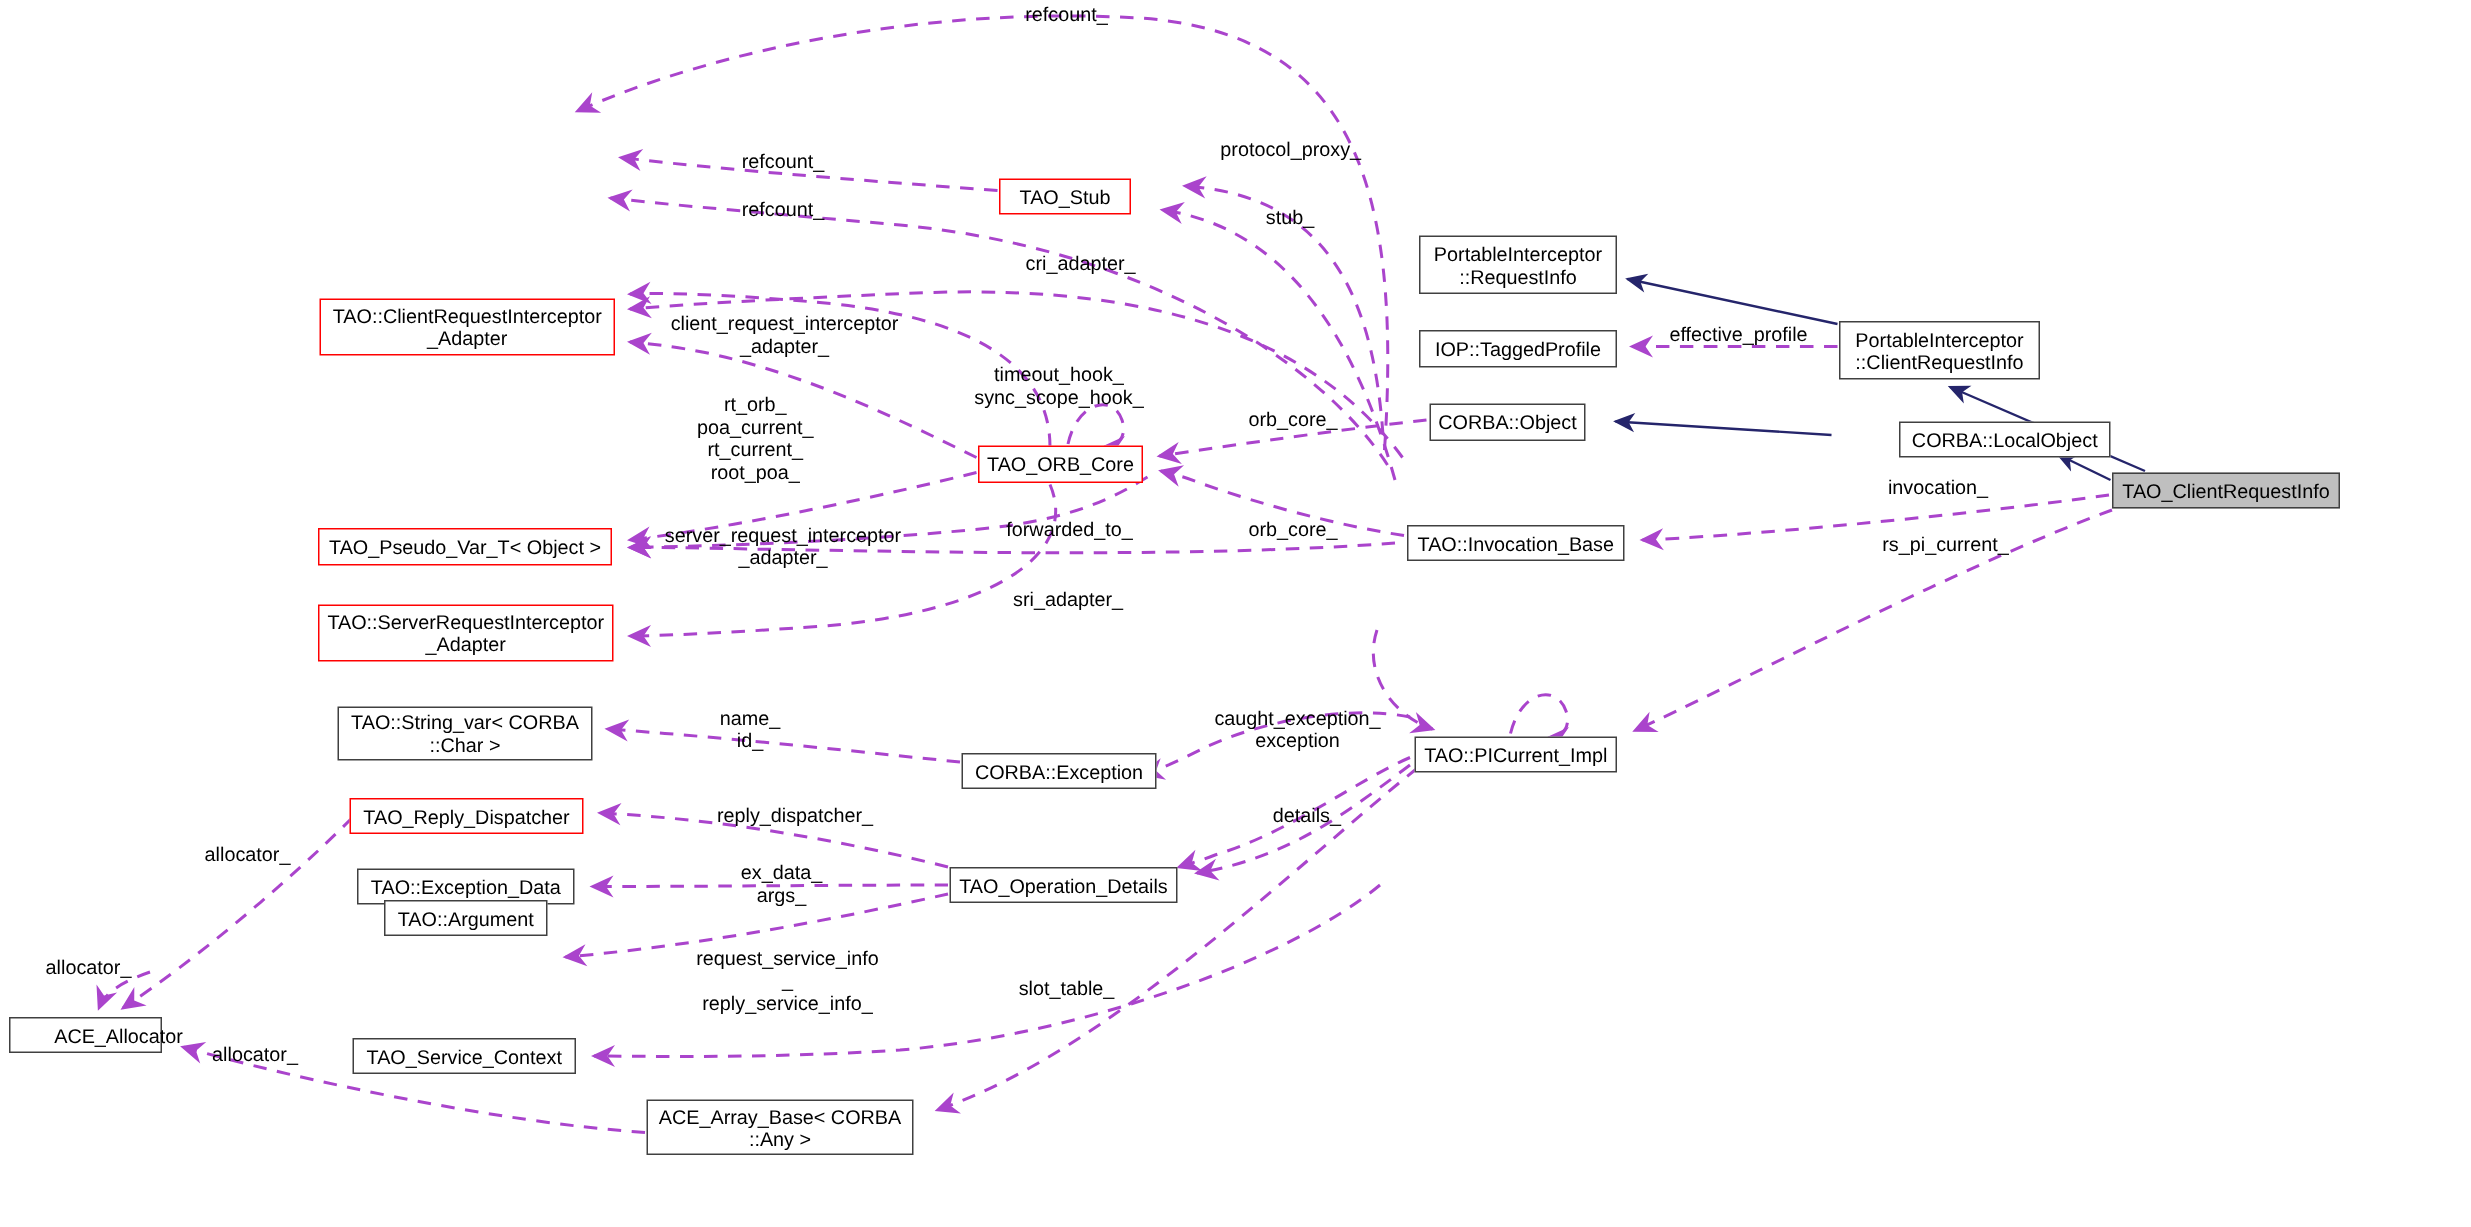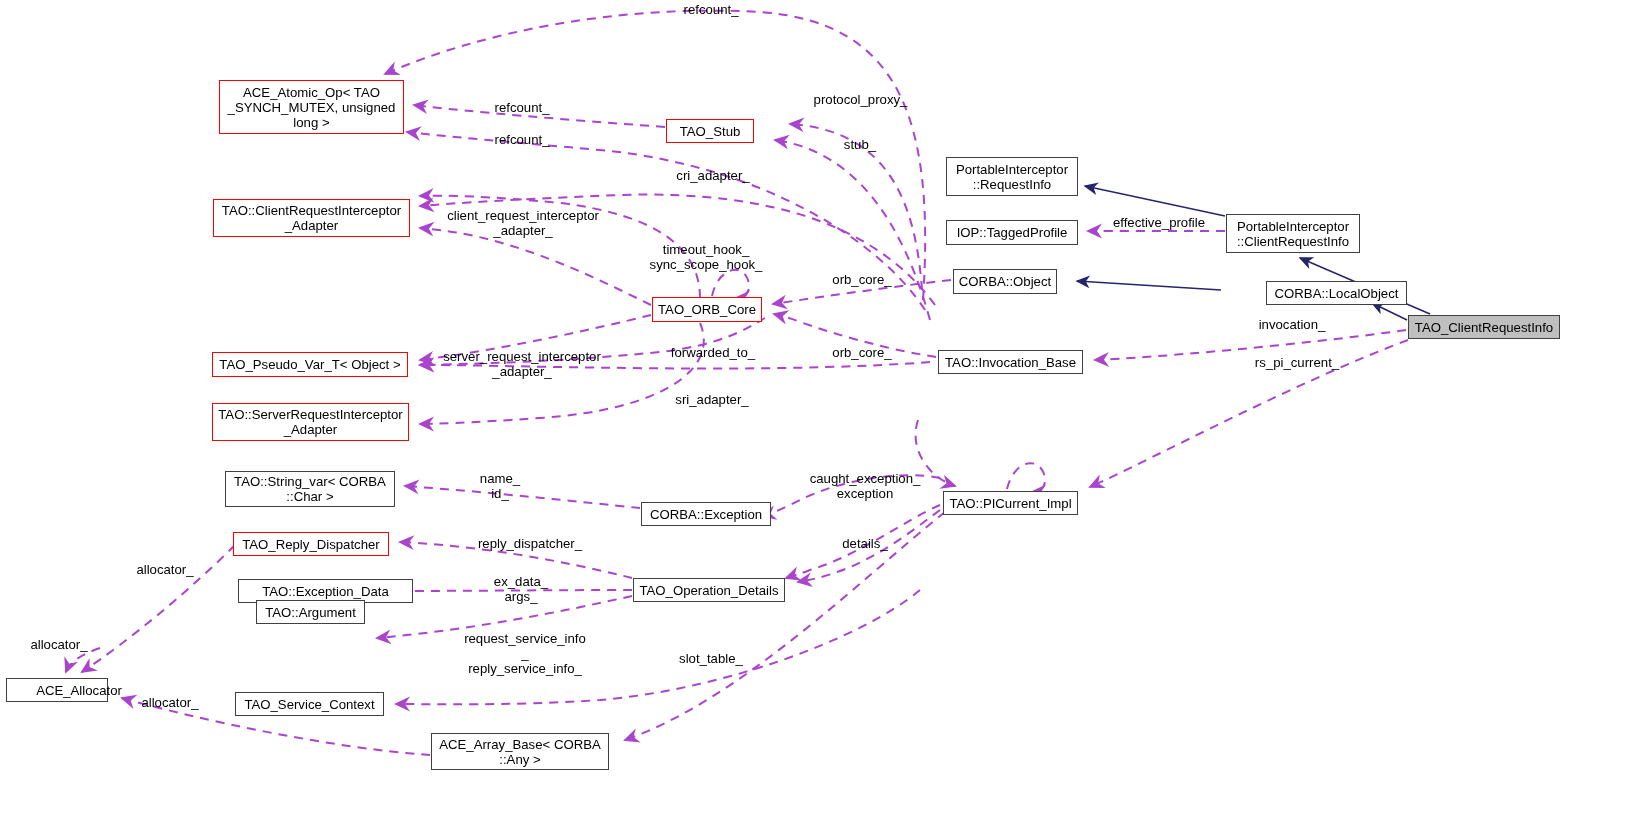--- a/index.html
+++ b/index.html
@@ -148,23 +148,20 @@
       <path d="M1225,216 L1085,186"></path>
 
       <path d="M1221,290 L1077,281"></path>
 
       <path d="M1430,314 L1300,258"></path>
 
       <path d="M1407,320 L1372,303"></path>
     </g>
   </svg>
 
-  <div class="node red" style="left:219px;top:80px;width:185px;height:54px;"><span>ACE_Atomic_Op&lt; TAO
-_SYNCH_MUTEX, unsigned
-long &gt;</span></div>
   <div class="node red" style="left:666px;top:119px;width:88px;height:24px;"><span>TAO_Stub</span></div>
   <div class="node red" style="left:213px;top:199px;width:197px;height:38px;"><span>TAO::ClientRequestInterceptor
 _Adapter</span></div>
   <div class="node thick" style="left:946px;top:157px;width:132px;height:39px;"><span>PortableInterceptor
 ::RequestInfo</span></div>
   <div class="node thick" style="left:946px;top:220px;width:132px;height:25px;"><span>IOP::TaggedProfile</span></div>
   <div class="node thick" style="left:1226px;top:214px;width:134px;height:39px;"><span>PortableInterceptor
 ::ClientRequestInfo</span></div>
   <div class="node thick" style="left:953px;top:269px;width:104px;height:25px;"><span>CORBA::Object</span></div>
   <div class="node thick" style="left:1222px;top:281px;width:141px;height:24px;margin-left:44px;"><span>CORBA::LocalObject</span></div>
@@ -172,53 +169,57 @@
   <div class="node highlight" style="left:1408px;top:315px;width:152px;height:24px;"><span>TAO_ClientRequestInfo</span></div>
   <div class="node red" style="left:212px;top:352px;width:196px;height:25px;"><span>TAO_Pseudo_Var_T&lt; Object &gt;</span></div>
   <div class="node thick" style="left:938px;top:350px;width:145px;height:24px;"><span>TAO::Invocation_Base</span></div>
   <div class="node red" style="left:212px;top:403px;width:197px;height:38px;"><span>TAO::ServerRequestInterceptor
 _Adapter</span></div>
   <div class="node thick" style="left:225px;top:471px;width:170px;height:36px;"><span>TAO::String_var&lt; CORBA
 ::Char &gt;</span></div>
   <div class="node thick" style="left:943px;top:491px;width:135px;height:24px;"><span>TAO::PICurrent_Impl</span></div>
   <div class="node thick" style="left:641px;top:502px;width:130px;height:24px;"><span>CORBA::Exception</span></div>
   <div class="node red" style="left:233px;top:532px;width:156px;height:24px;"><span>TAO_Reply_Dispatcher</span></div>
-  <div class="node thick" style="left:238px;top:579px;width:175px;height:24px;"><span>TAO::Exception_Data</span></div>
+  <div class="node thick" style="left:238px;top:579px;width:145px;height:24px;"><span>TAO::Exception_Data</span></div>
   <div class="node thick" style="left:633px;top:578px;width:152px;height:24px;"><span>TAO_Operation_Details</span></div>
   <div class="node thick" style="left:256px;top:600px;width:109px;height:24px;"><span>TAO::Argument</span></div>
   <div class="node thick" style="left:6px;top:678px;width:102px;height:24px;padding-left:44px;"><span>ACE_Allocator</span></div>
   <div class="node thick" style="left:235px;top:692px;width:149px;height:24px;"><span>TAO_Service_Context</span></div>
   <div class="node thick" style="left:431px;top:733px;width:178px;height:37px;"><span>ACE_Array_Base&lt; CORBA
 ::Any &gt;</span></div>
 
   <div class="edge-label" style="left:676px;top:2px;width:70px;text-align:center;">refcount_</div>
   <div class="edge-label" style="left:808px;top:92px;width:105px;text-align:center;">protocol_proxy_</div>
   <div class="edge-label" style="left:487px;top:100px;width:70px;text-align:center;">refcount_</div>
   <div class="edge-label" style="left:838px;top:137px;width:44px;text-align:center;">stub_</div>
   <div class="edge-label" style="left:487px;top:132px;width:70px;text-align:center;">refcount_</div>
-  <div class="edge-label" style="left:669px;top:168px;width:88px;text-align:center;">cri_adapter_</div>
+  <div class="edge-label" style="left:669px;top:168px;width:88px;text-align:right;">cri_adapter_</div>
   <div class="edge-label" style="left:1104px;top:215px;width:110px;text-align:center;">effective_profile</div>
   <div class="edge-label" style="left:436px;top:208px;width:174px;text-align:center;">client_request_interceptor
 _adapter_</div>
   <div class="edge-label" style="left:640px;top:242px;width:132px;text-align:center;">timeout_hook_
 sync_scope_hook_</div>
+  <div class="edge-label" style="left:455px;top:262px;width:97px;text-align:center;">rt_orb_
+poa_current_
+rt_current_
+root_poa_</div>
   <div class="edge-label" style="left:827px;top:272px;width:70px;text-align:center;">orb_core_</div>
   <div class="edge-label" style="left:1252px;top:317px;width:80px;text-align:center;">invocation_</div>
   <div class="edge-label" style="left:663px;top:345px;width:100px;text-align:center;">forwarded_to_</div>
   <div class="edge-label" style="left:827px;top:345px;width:70px;text-align:center;">orb_core_</div>
   <div class="edge-label" style="left:434px;top:349px;width:176px;text-align:center;">server_request_interceptor
 _adapter_</div>
   <div class="edge-label" style="left:1249px;top:355px;width:96px;text-align:center;">rs_pi_current_</div>
   <div class="edge-label" style="left:669px;top:392px;width:86px;text-align:center;">sri_adapter_</div>
   <div class="edge-label" style="left:470px;top:471px;width:60px;text-align:center;">name_
 id_</div>
   <div class="edge-label" style="left:805px;top:471px;width:120px;text-align:center;">caught_exception_
 exception</div>
   <div class="edge-label" style="left:470px;top:536px;width:120px;">reply_dispatcher_</div>
-  <div class="edge-label" style="left:836px;top:536px;width:58px;text-align:center;">details_</div>
+  <div class="edge-label" style="left:836px;top:536px;width:58px;text-align:right;">details_</div>
   <div class="edge-label" style="left:129px;top:562px;width:72px;text-align:center;">allocator_</div>
   <div class="edge-label" style="left:489px;top:574px;width:64px;text-align:center;">ex_data_
 args_</div>
   <div class="edge-label" style="left:23px;top:637px;width:72px;text-align:center;">allocator_</div>
   <div class="edge-label" style="left:457px;top:631px;width:136px;text-align:center;">request_service_info
 _
 reply_service_info_</div>
   <div class="edge-label" style="left:673px;top:651px;width:76px;text-align:center;">slot_table_</div>
   <div class="edge-label" style="left:134px;top:695px;width:72px;text-align:center;">allocator_</div>
 

